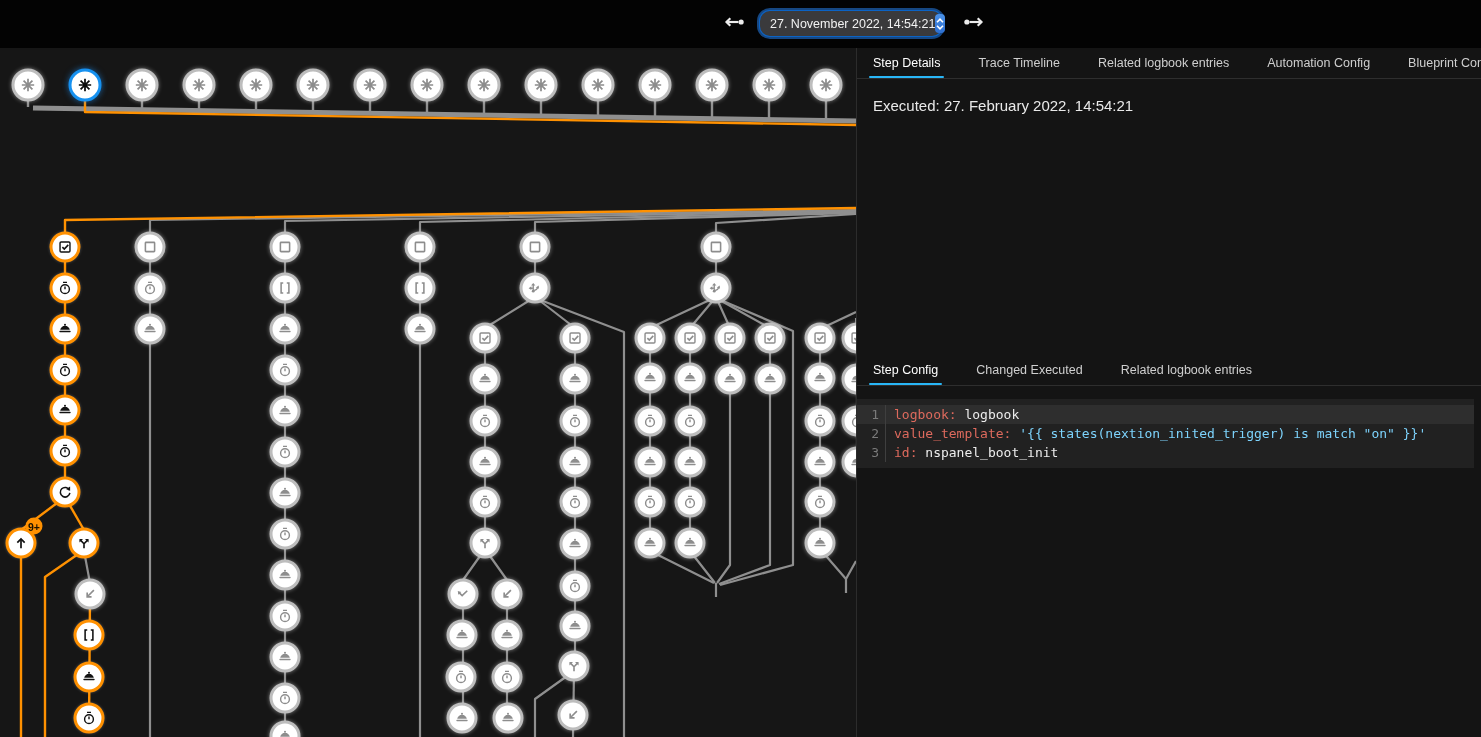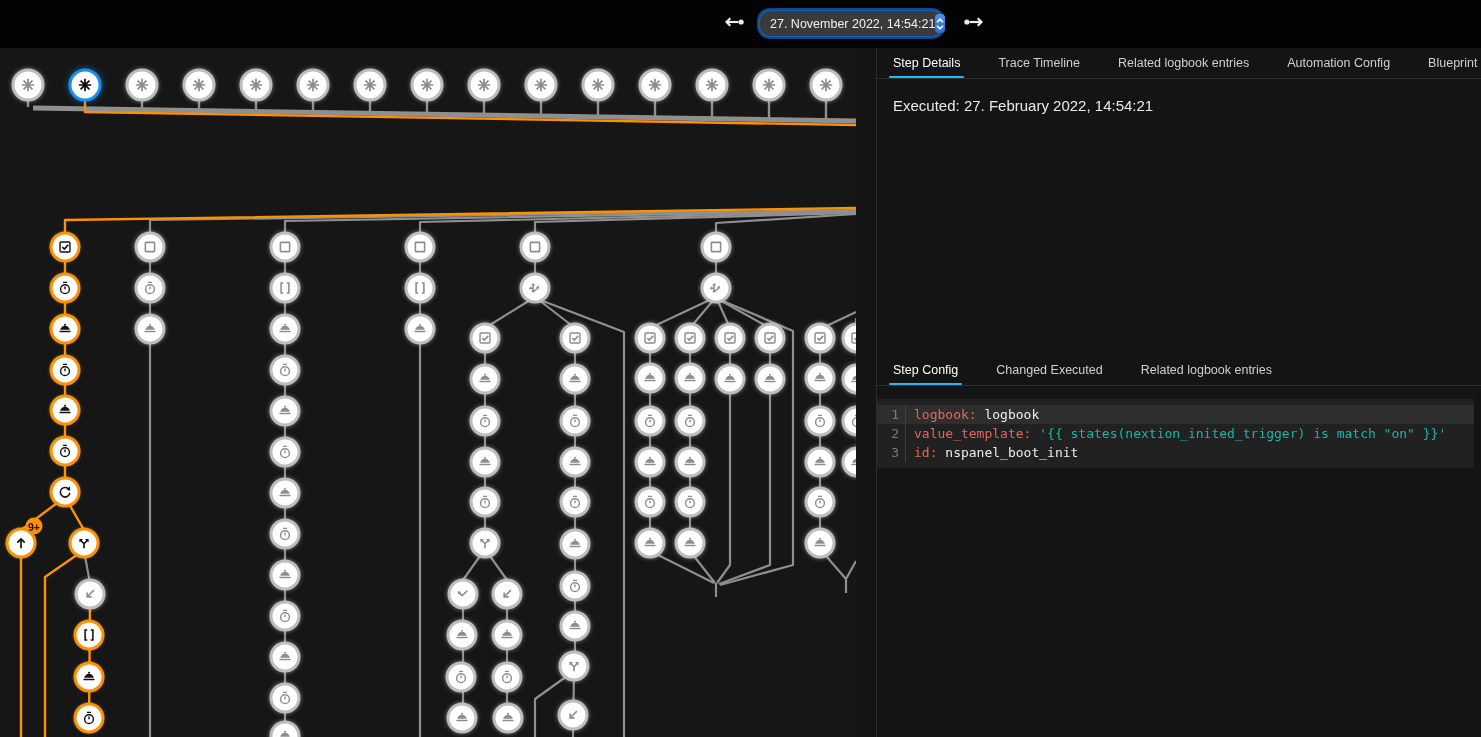--- a/index.html
+++ b/index.html
@@ -26,38 +26,38 @@
         border:3px solid #bdbdbd;box-shadow:0 0 4px rgba(255,255,255,.45);color:#8d8d8d;cursor:pointer;}
   .node svg{width:17px;height:17px;display:block;}
   .node.trigger{width:27px;height:27px;}
   .node.trigger svg{width:19px;height:19px;}
   .node.active{border-color:#ff9101;color:#121212;box-shadow:0 0 3px rgba(255,255,255,.25);}
   .node.selected{border-color:#1691f0;color:#0a0a0a;box-shadow:0 0 6px rgba(30,150,255,.6);}
   .badge{position:absolute;right:-9px;top:-13px;min-width:17px;height:17px;border-radius:50%;background:#ff9101;
          color:#1a1200;font-size:10.5px;font-weight:bold;display:flex;align-items:center;justify-content:center;}
 
   
-  .panel{position:absolute;left:856px;top:48px;right:0;bottom:0;background:#141414;border-left:1px solid #2c2c2c;z-index:20;margin-left:20px;}
+  .panel{position:absolute;left:856px;top:48px;right:0;bottom:0;background:#141414;border-left:1px solid #2c2c2c;z-index:20;}
   .tabs{display:flex;align-items:center;height:30px;padding:0 16px;gap:38px;border-bottom:1px solid #2e2e2e;}
   .tab{position:relative;font-size:12.5px;color:#cfcfcf;height:100%;display:flex;align-items:center;cursor:pointer;white-space:nowrap;}
   .tab.active{color:#ffffff;}
   .tab.active::after{content:"";position:absolute;left:-4px;right:-4px;bottom:0;height:2px;background:#29b6f6;border-radius:1px;}
   .executed{padding:18px 16px;font-size:15px;color:#e9e9e9;}
   .panel-top{height:307px;}
   .panel-bottom{}
 
   
   .code{margin-top:13px;background:#212121;font-family:"DejaVu Sans Mono",monospace;font-size:13px;
         padding:6px 0 6px 0;margin-right:7px;}
   .code-row{display:flex;height:19px;line-height:19px;}
   .code-row.hl{background:#2e2e2e;}
   .gut{width:22px;flex:0 0 22px;text-align:right;color:#7b7b7b;padding-right:6px;user-select:none;}
   .code-line{border-left:1px solid #3f3f3f;padding-left:8px;white-space:pre;color:#ececec;}
   .tok-key{color:#de6a5d;}
-  .tok-string{color:#14b8a6;}
+  .tok-string{color:#7dd3fc;}
   .tok-plain{color:#ececec;}
 </style>
 </head>
 <body>
 
 <div class="app">
 
   <div class="graph" id="graph">
       <svg class="wires" width="856" height="737" viewBox="0 0 856 737">
         <polyline points="33,108 856,121" fill="none" stroke="#8f8f8f" stroke-width="5" stroke-linejoin="round"></polyline>

